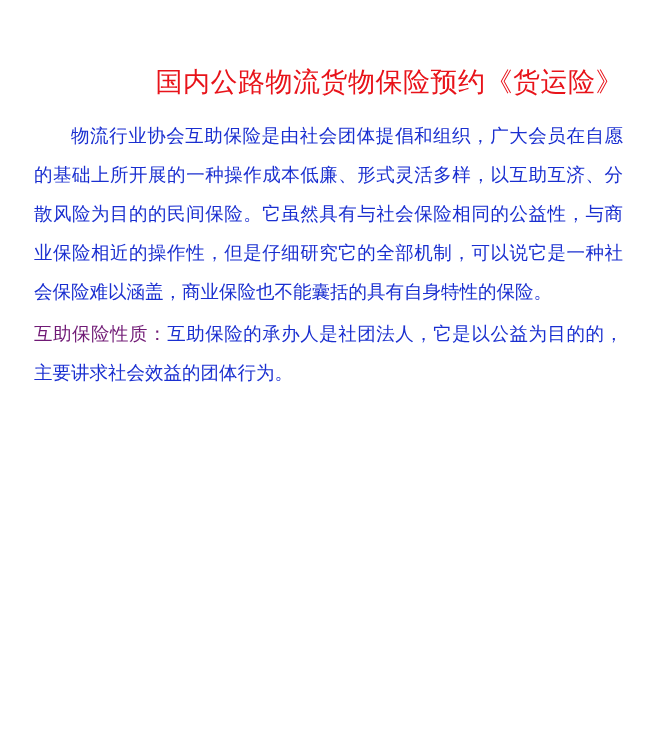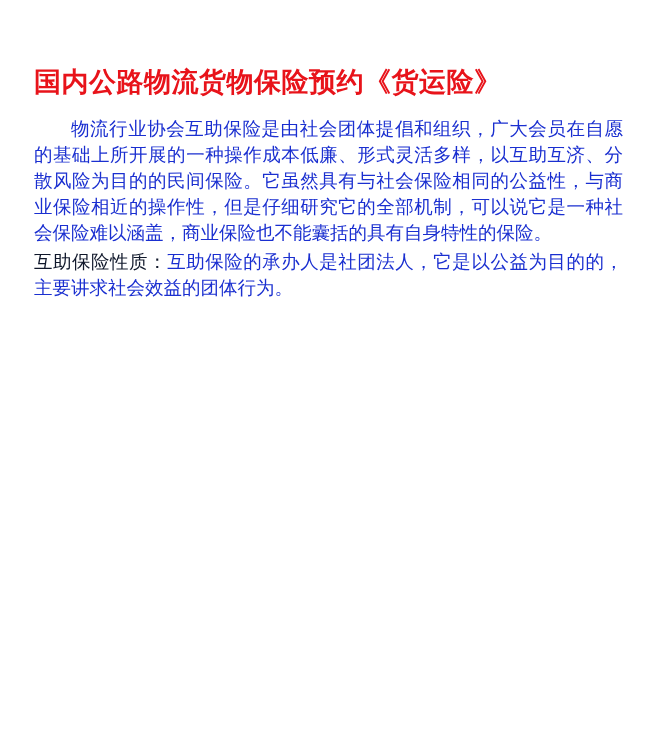--- a/index.html
+++ b/index.html
@@ -14,48 +14,48 @@
     overflow: hidden;
   }
   .page {
     position: relative;
     width: 657px;
     height: 748px;
     box-sizing: border-box;
     padding: 62px 34px 0 34px;
   }
   .title {
-    text-align: left;
+    text-align: right;
     color: #e8131a;
-    font-weight: bold;
+    font-weight: normal;
     font-size: 27px;
     line-height: 40px;
     letter-spacing: 0.5px;
     margin: 0 0 14px 0;
   }
   .title-line {
     display: block;
     white-space: nowrap;
   }
   .body-text {
     color: #1a2fd0;
     font-size: 18.5px;
-    line-height: 26px;
+    line-height: 39px;
     text-align: justify;
     text-justify: inter-ideograph;
     margin: 0;
   }
   .para {
     margin: 0 0 0 0;
   }
   .para.indent {
     text-indent: 2em;
   }
   .label {
-    color: #0f172a;
+    color: #701a75;
   }
   .spacer-sm {
     height: 3px;
   }
 </style>
 </head>
 <body>
 
 <div class="page">
 

